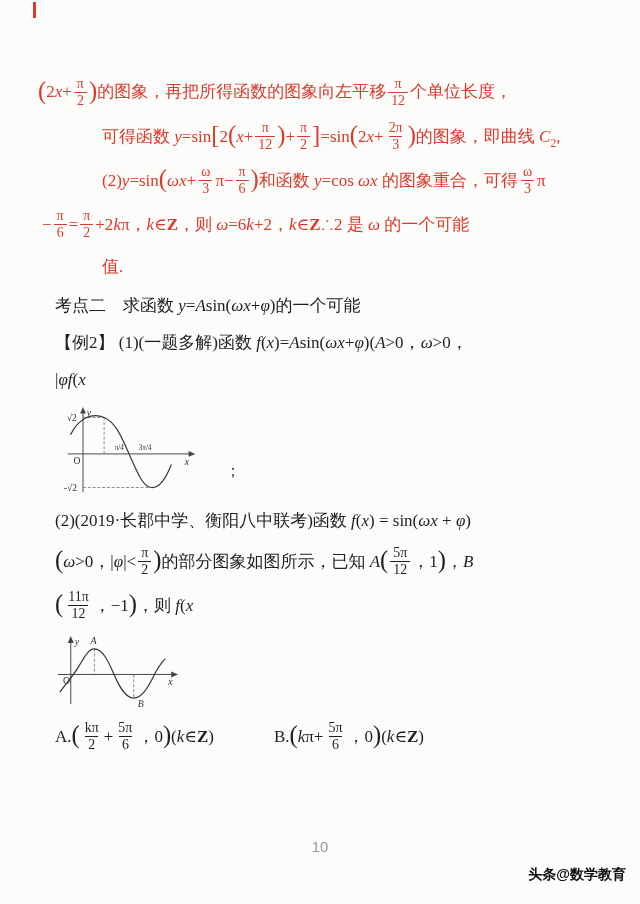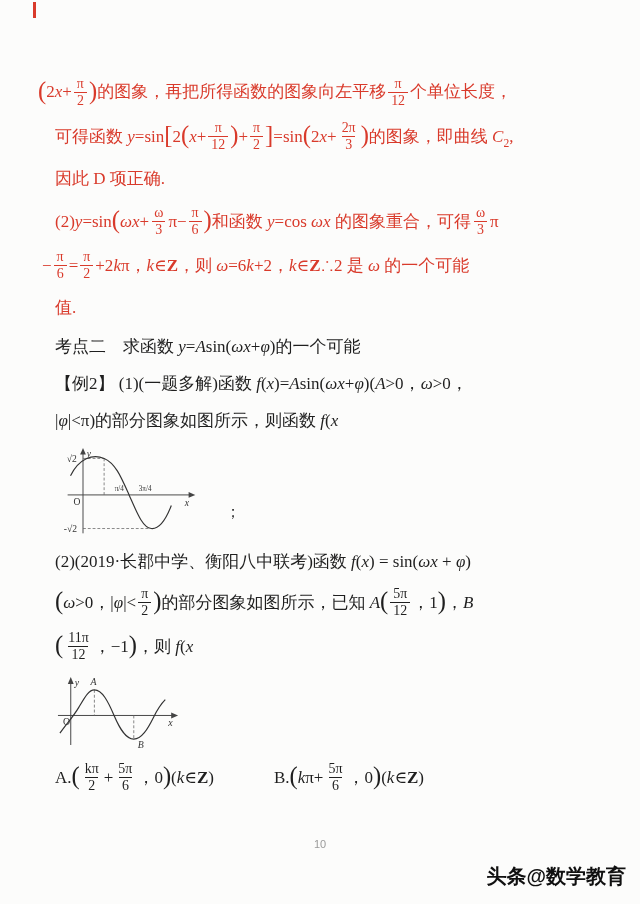--- a/index.html
+++ b/index.html
@@ -8,21 +8,21 @@
     background:#fcfcfb;overflow:hidden;
     font-family:"Liberation Serif","DejaVu Serif",serif;
     color:#1f1f1f;
   }
   .red-tick{position:absolute;left:33px;top:2px;width:3px;height:16px;background:#d93a2b;}
   .content{padding:76px 34px 0 55px;}
   .line{
     display:flex;align-items:center;flex-wrap:nowrap;
     font-size:17px;line-height:1.3;margin:0 0 11px 0;white-space:pre;
   }
-  .sec-red .line{color:#d93a2b;min-height:30px;}
+  .sec-red .line{color:#d93a2b;min-height:30px;margin-left:47px;}
   .sec-red .line.outdent1{margin-left:-17px;}
   .sec-red .line.outdent2{margin-left:-13px;}
   .sec-black .line{color:#1f1f1f;min-height:26px;}
   .tk-txt{}
   .tk-it{font-style:italic;}
   .tk-bd{font-weight:bold;}
   .tk-big{font-size:1.45em;font-weight:300;line-height:1;transform:translateY(-1px);}
   .tk-sub{font-size:0.68em;align-self:flex-end;transform:translateY(-2px);}
   .tk-sp{display:inline-block;width:60px;}
   .frac{display:inline-flex;flex-direction:column;align-items:center;
@@ -30,45 +30,44 @@
   .frac .fn{padding:0 3px;}
   .frac .fd{border-top:1px solid currentColor;padding:0 3px;}
   .graph-row{display:flex;align-items:flex-end;margin:2px 0 8px 8px;}
   .graph-row .semi{font-size:16px;color:#333;margin-left:26px;transform:translateY(-18px);}
   svg{display:block;}
   .gt{font-size:10px;fill:#333;font-family:"Liberation Serif",serif;}
   .gi{font-style:italic;}
   .gts{font-size:7.5px;fill:#333;font-family:"Liberation Serif",serif;}
   .g2wrap{margin:0 0 10px 0;}
   .pageno{position:absolute;left:0;right:0;top:838px;text-align:center;
-          font-size:11px;color:#9a9a9a;font-family:"Liberation Sans",sans-serif;}
-  .watermark{position:absolute;right:14px;bottom:14px;font-size:20px;font-weight:700;
+          font-size:15px;color:#9a9a9a;font-family:"Liberation Sans",sans-serif;}
+  .watermark{position:absolute;right:14px;bottom:20px;font-size:14px;font-weight:700;
              color:#101010;font-family:"Liberation Sans","DejaVu Sans",sans-serif;}
 </style>
 </head>
 <body>
 
 <div class="page">
   <div class="red-tick"></div>
 
   <div class="content">
 
     <div class="sec-red">
       <div class="line outdent1"><span class="tk-big">(</span><span class="tk-txt">2</span><span class="tk-it">x</span><span class="tk-txt">+</span><span class="frac"><span class="fn">π</span><span class="fd">2</span></span><span class="tk-big">)</span><span class="tk-txt">的图象，再把所得函数的图象向左平移</span><span class="frac"><span class="fn">π</span><span class="fd">12</span></span><span class="tk-txt">个单位长度，</span></div>
       <div class="line"><span class="tk-txt">可得函数 </span><span class="tk-it">y</span><span class="tk-txt">=sin</span><span class="tk-big">[</span><span class="tk-txt">2</span><span class="tk-big">(</span><span class="tk-it">x</span><span class="tk-txt">+</span><span class="frac"><span class="fn">π</span><span class="fd">12</span></span><span class="tk-big">)</span><span class="tk-txt">+</span><span class="frac"><span class="fn">π</span><span class="fd">2</span></span><span class="tk-big">]</span><span class="tk-txt">=sin</span><span class="tk-big">(</span><span class="tk-txt">2</span><span class="tk-it">x</span><span class="tk-txt">+</span><span class="frac"><span class="fn">2π</span><span class="fd">3</span></span><span class="tk-big">)</span><span class="tk-txt">的图象，即曲线 </span><span class="tk-it">C</span><span class="tk-sub">2</span><span class="tk-txt">,</span></div>
-      <div class="line"><span class="tk-txt">因此 D 项正确.</span></div>
       <div class="line"><span class="tk-txt">(2)</span><span class="tk-it">y</span><span class="tk-txt">=sin</span><span class="tk-big">(</span><span class="tk-it">ωx</span><span class="tk-txt">+</span><span class="frac"><span class="fn">ω</span><span class="fd">3</span></span><span class="tk-txt">π−</span><span class="frac"><span class="fn">π</span><span class="fd">6</span></span><span class="tk-big">)</span><span class="tk-txt">和函数 </span><span class="tk-it">y</span><span class="tk-txt">=cos </span><span class="tk-it">ωx</span><span class="tk-txt"> 的图象重合，可得</span><span class="frac"><span class="fn">ω</span><span class="fd">3</span></span><span class="tk-txt">π</span></div>
       <div class="line outdent2"><span class="tk-txt">−</span><span class="frac"><span class="fn">π</span><span class="fd">6</span></span><span class="tk-txt">=</span><span class="frac"><span class="fn">π</span><span class="fd">2</span></span><span class="tk-txt">+2</span><span class="tk-it">k</span><span class="tk-txt">π，</span><span class="tk-it">k</span><span class="tk-txt">∈</span><span class="tk-bd">Z</span><span class="tk-txt">，则 </span><span class="tk-it">ω</span><span class="tk-txt">=6</span><span class="tk-it">k</span><span class="tk-txt">+2，</span><span class="tk-it">k</span><span class="tk-txt">∈</span><span class="tk-bd">Z</span><span class="tk-txt">∴2 是 </span><span class="tk-it">ω</span><span class="tk-txt"> 的一个可能</span></div>
       <div class="line"><span class="tk-txt">值.</span></div>
     </div>
 
     <div class="sec-black">
       <div class="line" style="margin-top:4px;"><span class="tk-txt">考点二　求函数 </span><span class="tk-it">y</span><span class="tk-txt">=</span><span class="tk-it">A</span><span class="tk-txt">sin(</span><span class="tk-it">ωx</span><span class="tk-txt">+</span><span class="tk-it">φ</span><span class="tk-txt">)的一个可能</span></div>
       <div class="line"><span class="tk-txt">【例2】 (1)(一题多解)函数 </span><span class="tk-it">f</span><span class="tk-txt">(</span><span class="tk-it">x</span><span class="tk-txt">)=</span><span class="tk-it">A</span><span class="tk-txt">sin(</span><span class="tk-it">ωx</span><span class="tk-txt">+</span><span class="tk-it">φ</span><span class="tk-txt">)(</span><span class="tk-it">A</span><span class="tk-txt">&gt;0，</span><span class="tk-it">ω</span><span class="tk-txt">&gt;0，</span></div>
-      <div class="line"><span class="tk-txt">|</span><span class="tk-it">φ</span><span class="tk-txt">|&lt;π)的部分图象如图所示，则函数 </span><span class="tk-it">f</span><span class="tk-txt">(</span><span class="tk-it">x</span></div>
+      <div class="line"><span class="tk-txt">|</span><span class="tk-it">φ</span><span class="tk-it">f</span><span class="tk-txt">(</span><span class="tk-it">x</span></div>
 
       <div class="graph-row">
         <svg width="136" height="96" viewBox="0 0 140 100">
           <line x1="20" y1="92" x2="20" y2="7" stroke="#444" stroke-width="1"></line>
           <line x1="4" y1="52" x2="133" y2="52" stroke="#444" stroke-width="1"></line>
           <path d="M20 3 l-3 7 h6 z" fill="#444"></path>
           <path d="M137 52 l-7 -3 v6 z" fill="#444"></path>
           <line x1="20" y1="14" x2="42" y2="14" stroke="#666" stroke-width="0.8" stroke-dasharray="3 2"></line>
           <line x1="42" y1="14" x2="42" y2="52" stroke="#666" stroke-width="0.8" stroke-dasharray="3 2"></line>
           <line x1="20" y1="87" x2="90" y2="87" stroke="#666" stroke-width="0.8" stroke-dasharray="3 2"></line>

